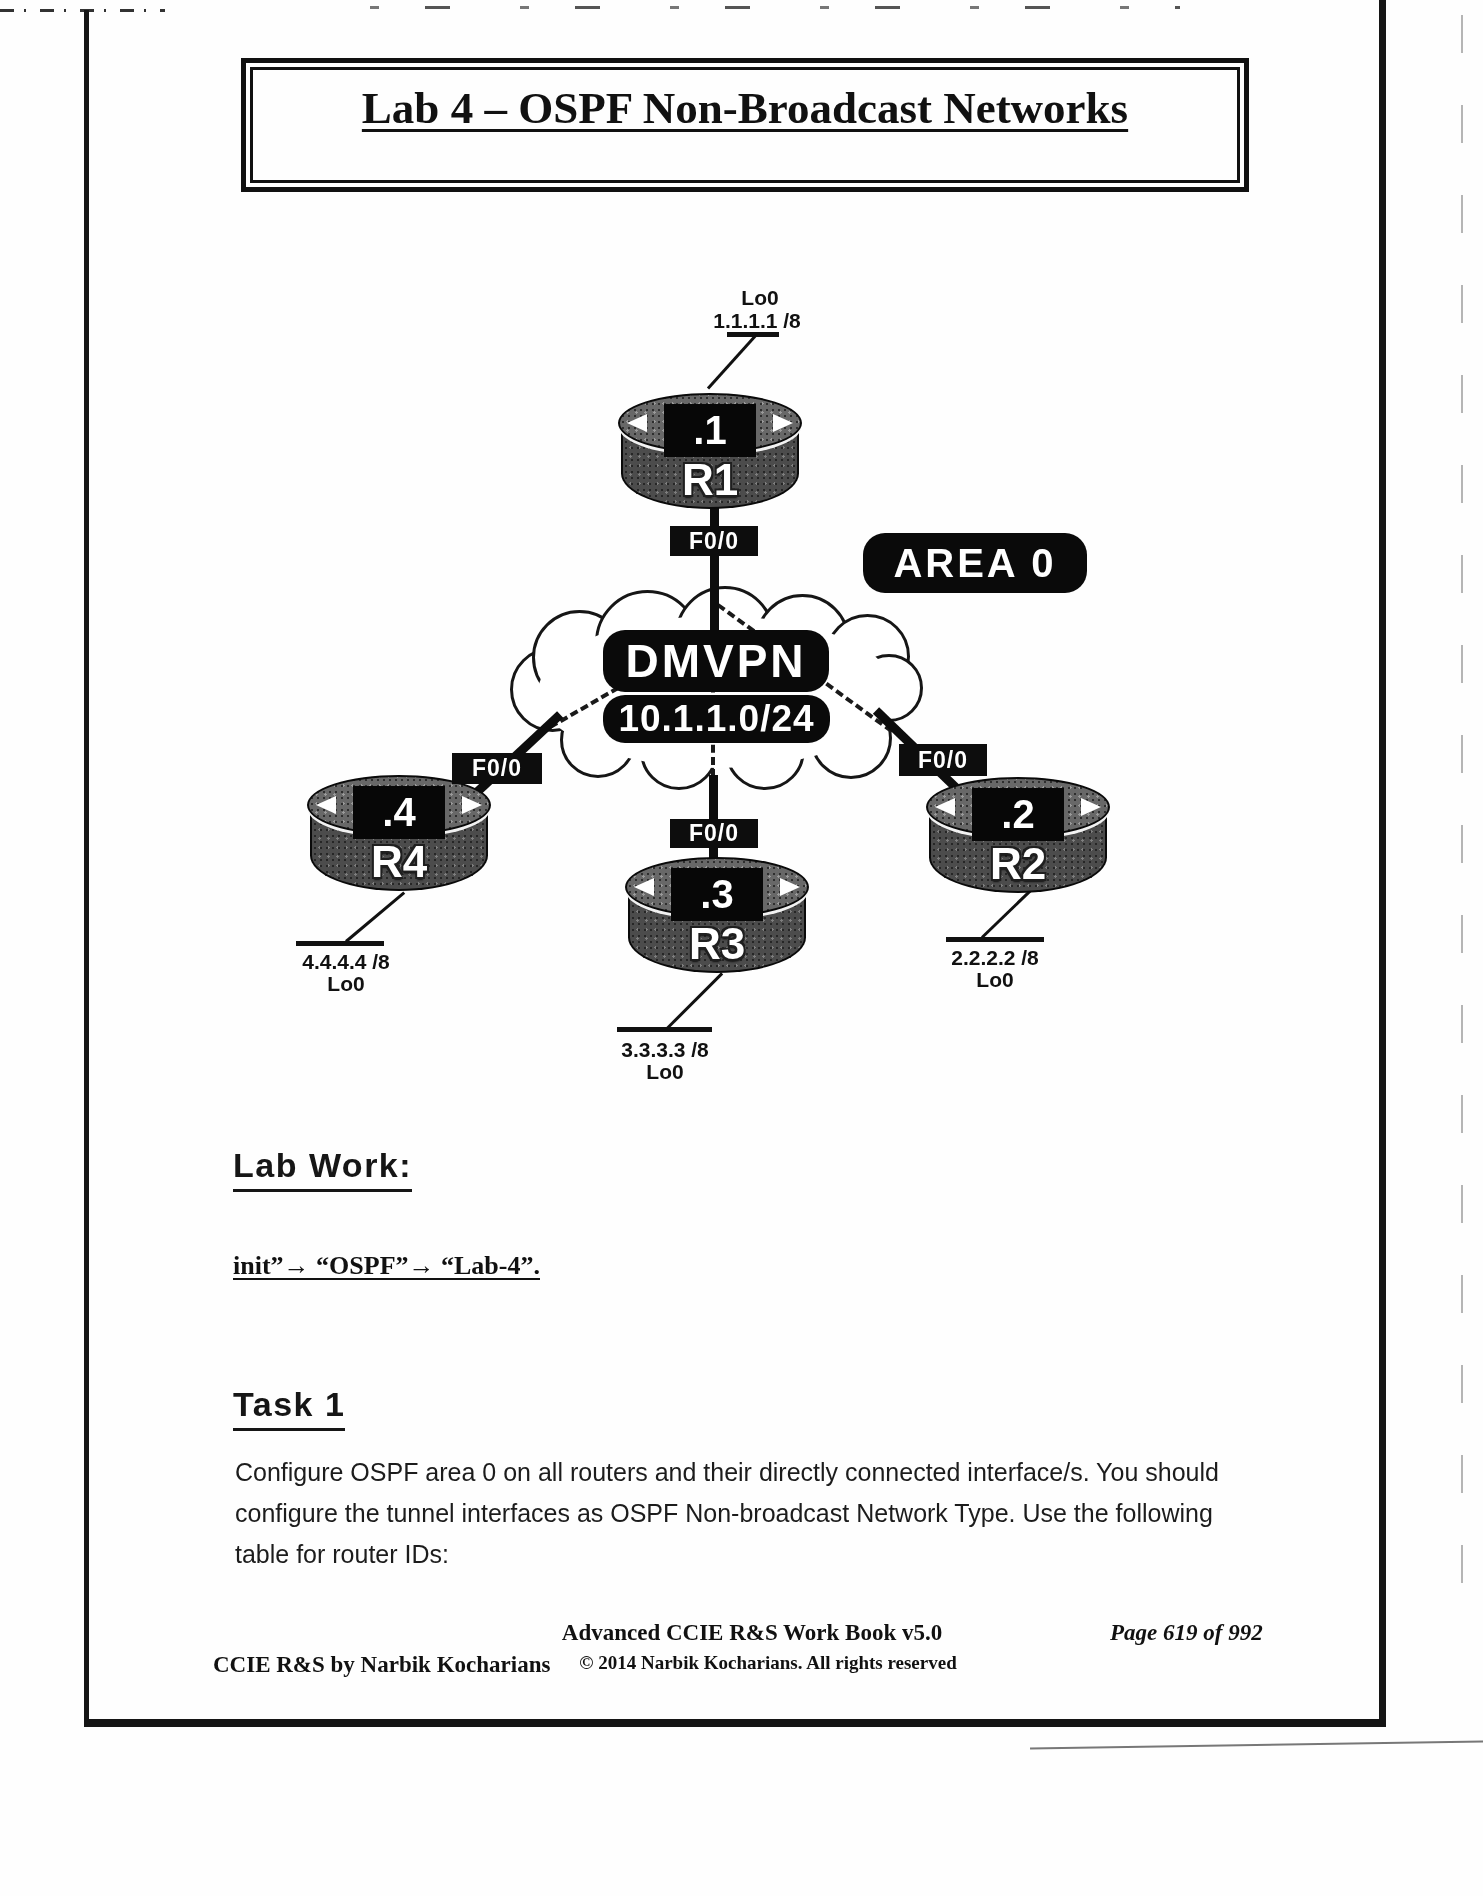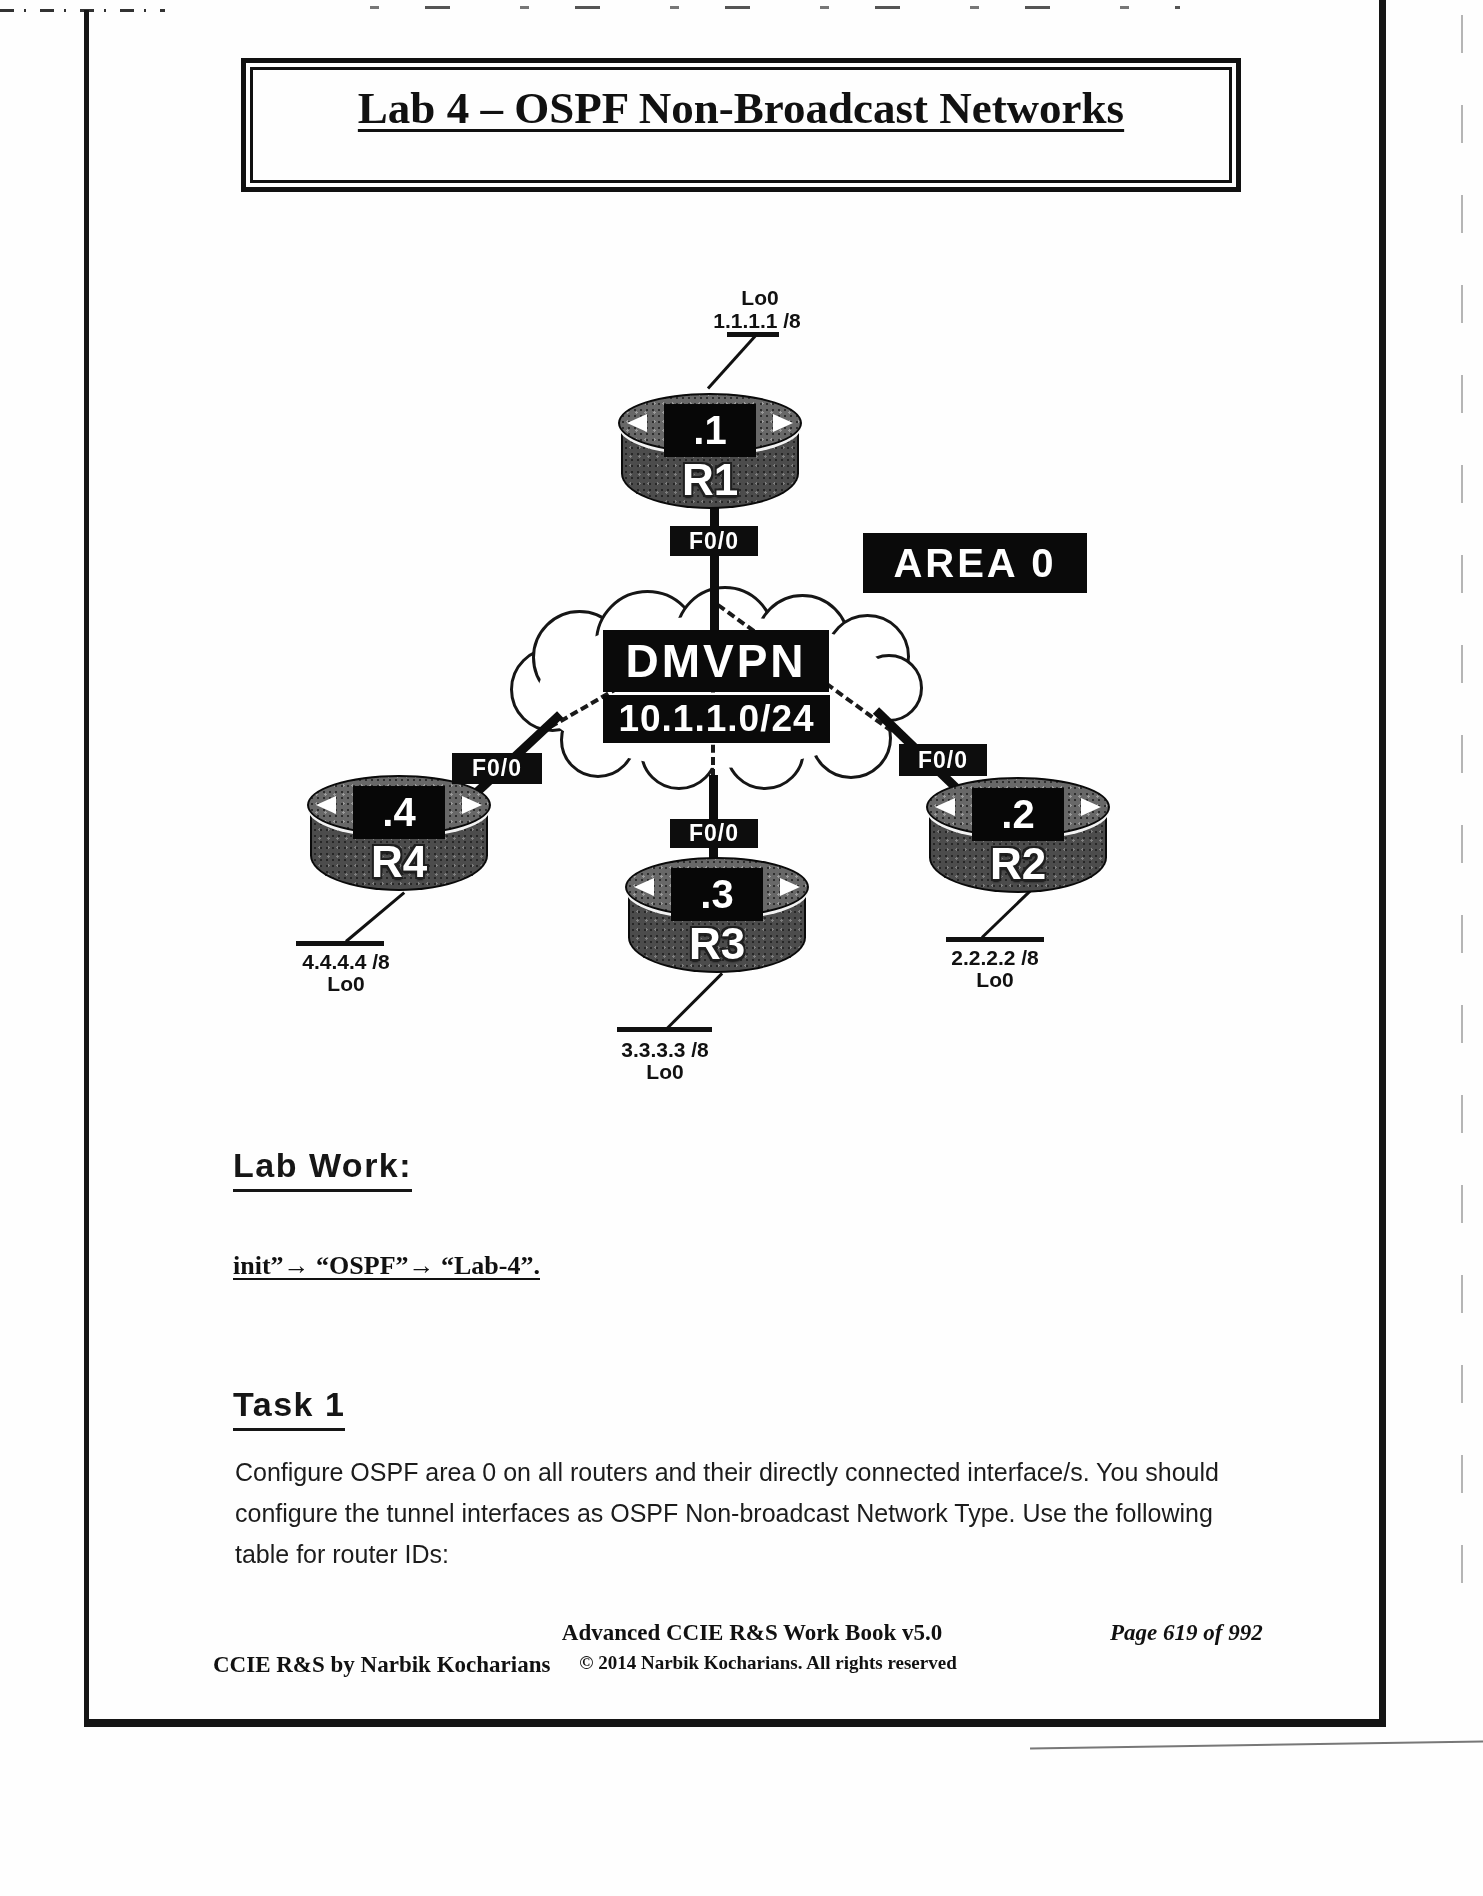--- a/index.html
+++ b/index.html
@@ -7,30 +7,30 @@
         font-family:"Liberation Sans",sans-serif;color:#161616;}
   .abs{position:absolute;}
 
   
   .edge{background:#151515;}
   .dashes{height:3px;background:repeating-linear-gradient(90deg,#333 0 14px,transparent 14px 24px,#333 24px 26px,transparent 26px 40px);}
   .dashes.light{background:repeating-linear-gradient(90deg,#777 0 9px,transparent 9px 55px,#555 55px 80px,transparent 80px 150px);}
   .vdash{width:2px;background:repeating-linear-gradient(180deg,#b5b5b5 0 38px,transparent 38px 90px);}
 
   
-  .titlebox{border:5px solid #111;}
+  .titlebox{border:5px solid #111;padding-left:8px;}
   .titlebox .inner{position:absolute;inset:4px;border:3px solid #111;display:flex;justify-content:center;align-items:flex-start;padding-top:12px;box-sizing:border-box;}
   .titletext{font-family:"Liberation Serif",serif;font-weight:bold;font-size:45px;white-space:nowrap;
              text-decoration:underline;text-decoration-thickness:3px;text-underline-offset:6px;color:#111;}
 
   
   .link{background:#0d0d0d;z-index:6;transform-origin:left center;}
   .dashline-h{border-top:4px dashed #1a1a1a;z-index:5;transform-origin:left center;}
   .dashline-v{border-left:4px dashed #1a1a1a;z-index:5;}
-  .blackbox{background:#0a0a0a;color:#fff;display:flex;align-items:center;justify-content:center;font-weight:bold;z-index:7;}
+  .blackbox{background:#0a0a0a;color:#fff;display:flex;align-items:center;justify-content:center;font-weight:bold;z-index:7;border-radius:22px;}
   .ifbox{background:#0d0d0d;color:#fff;display:flex;align-items:center;justify-content:center;
          font-weight:bold;font-size:23px;z-index:8;letter-spacing:1px;}
   .lotext{font-weight:bold;font-size:21px;text-align:center;color:#111;z-index:4;white-space:nowrap;}
   .lobar{background:#111;height:5px;z-index:4;}
   .loline{background:#111;height:3px;z-index:3;transform-origin:left center;}
 
   .cloudwrap{z-index:3;}
   .cb{position:absolute;background:#fff;border:3px solid #161616;border-radius:50%;box-sizing:border-box;}
   .ccover{position:absolute;background:#fff;border-radius:50%;}
 

